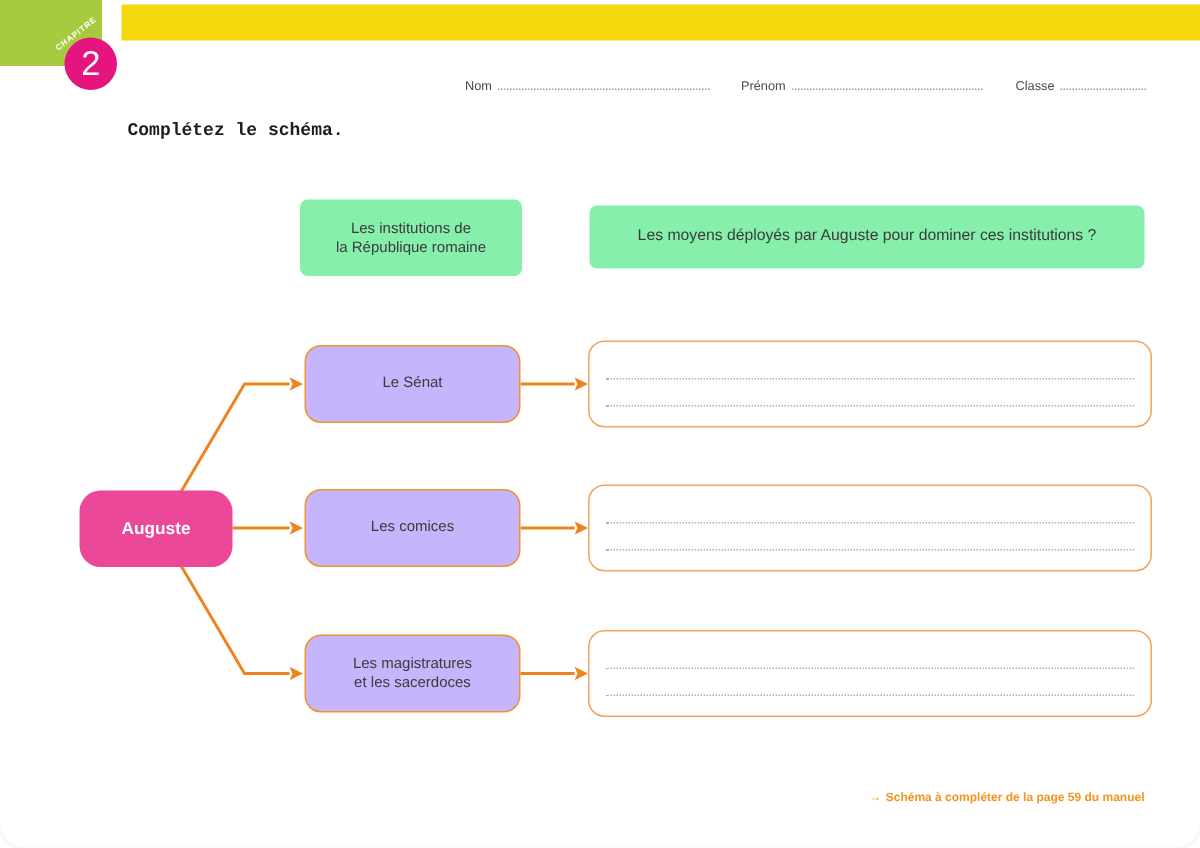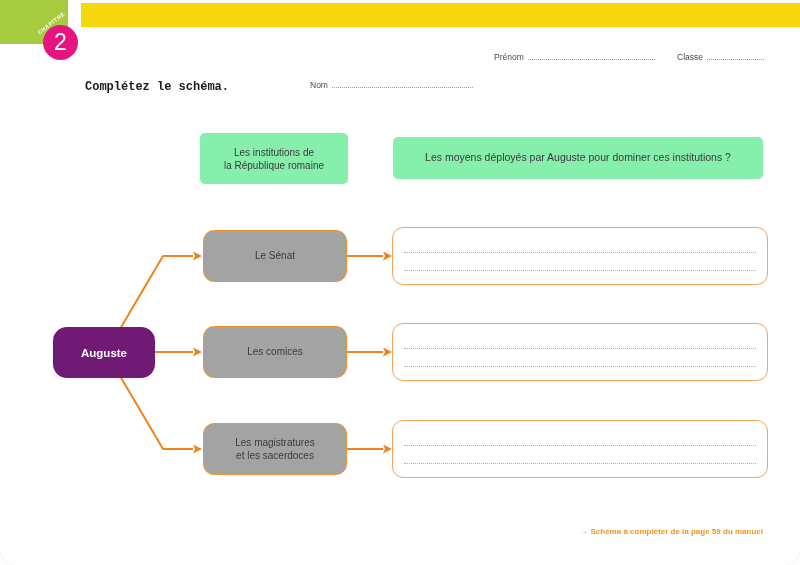--- a/index.html
+++ b/index.html
@@ -57,21 +57,21 @@
     position: absolute; top: 49px; height: 12px;
     display: flex; align-items: flex-end;
     font-size: 8.5px; color: #4a4a4a;
   }
   .field .flabel { white-space: nowrap; margin-right: 4px; line-height: 1; }
   .field .dots {
     flex: 1; height: 0;
     border-bottom: 1px dotted #9b9b9b;
     margin-bottom: 1px;
   }
-  .f-nom    { left: 310px; width: 163px; margin-top: 28px; }
+  .f-nom    { left: 310px; width: 163px; }
   .f-prenom { left: 494px; width: 161px; }
   .f-classe { left: 677px; width: 87px; }
   
   .instruction {
     position: absolute; left: 85px; top: 80px;
     font-size: 12px; font-weight: 700; color: #1d1d1b; font-family: Liberation Mono, monospace;
   }
   
   .box { position: absolute; z-index: 1; box-sizing: border-box; }
   .hdr {
@@ -80,28 +80,28 @@
     display: flex; align-items: center; justify-content: center;
     text-align: center;
     color: #3b3b3a;
     font-size: 10px; line-height: 1.3;
     white-space: pre-line;
   }
   .hdr-left  { left: 200px; top: 133px; width: 148px; height: 51px; }
   .hdr-right { left: 393px; top: 137px; width: 370px; height: 42px; font-size: 10.5px; }
   .auguste {
     left: 53px; top: 327px; width: 102px; height: 51px;
-    background: #701a75;
+    background: #ec4899;
     border-radius: 14px;
     color: #ffffff; font-size: 11.5px; font-weight: 700;
     display: flex; align-items: center; justify-content: center;
   }
   .lbl {
     left: 203px; width: 144px; height: 52px;
-    background: #a3a3a3;
+    background: #c4b5fd;
     border: 1.5px solid #F0932F;
     border-radius: 11px;
     display: flex; align-items: center; justify-content: center;
     text-align: center;
     color: #3b3b3a; font-size: 10px; line-height: 1.35;
     white-space: pre-line;
   }
   .lbl.r1 { top: 230px; }
   .lbl.r2 { top: 326px; }
   .lbl.r3 { top: 423px; }

